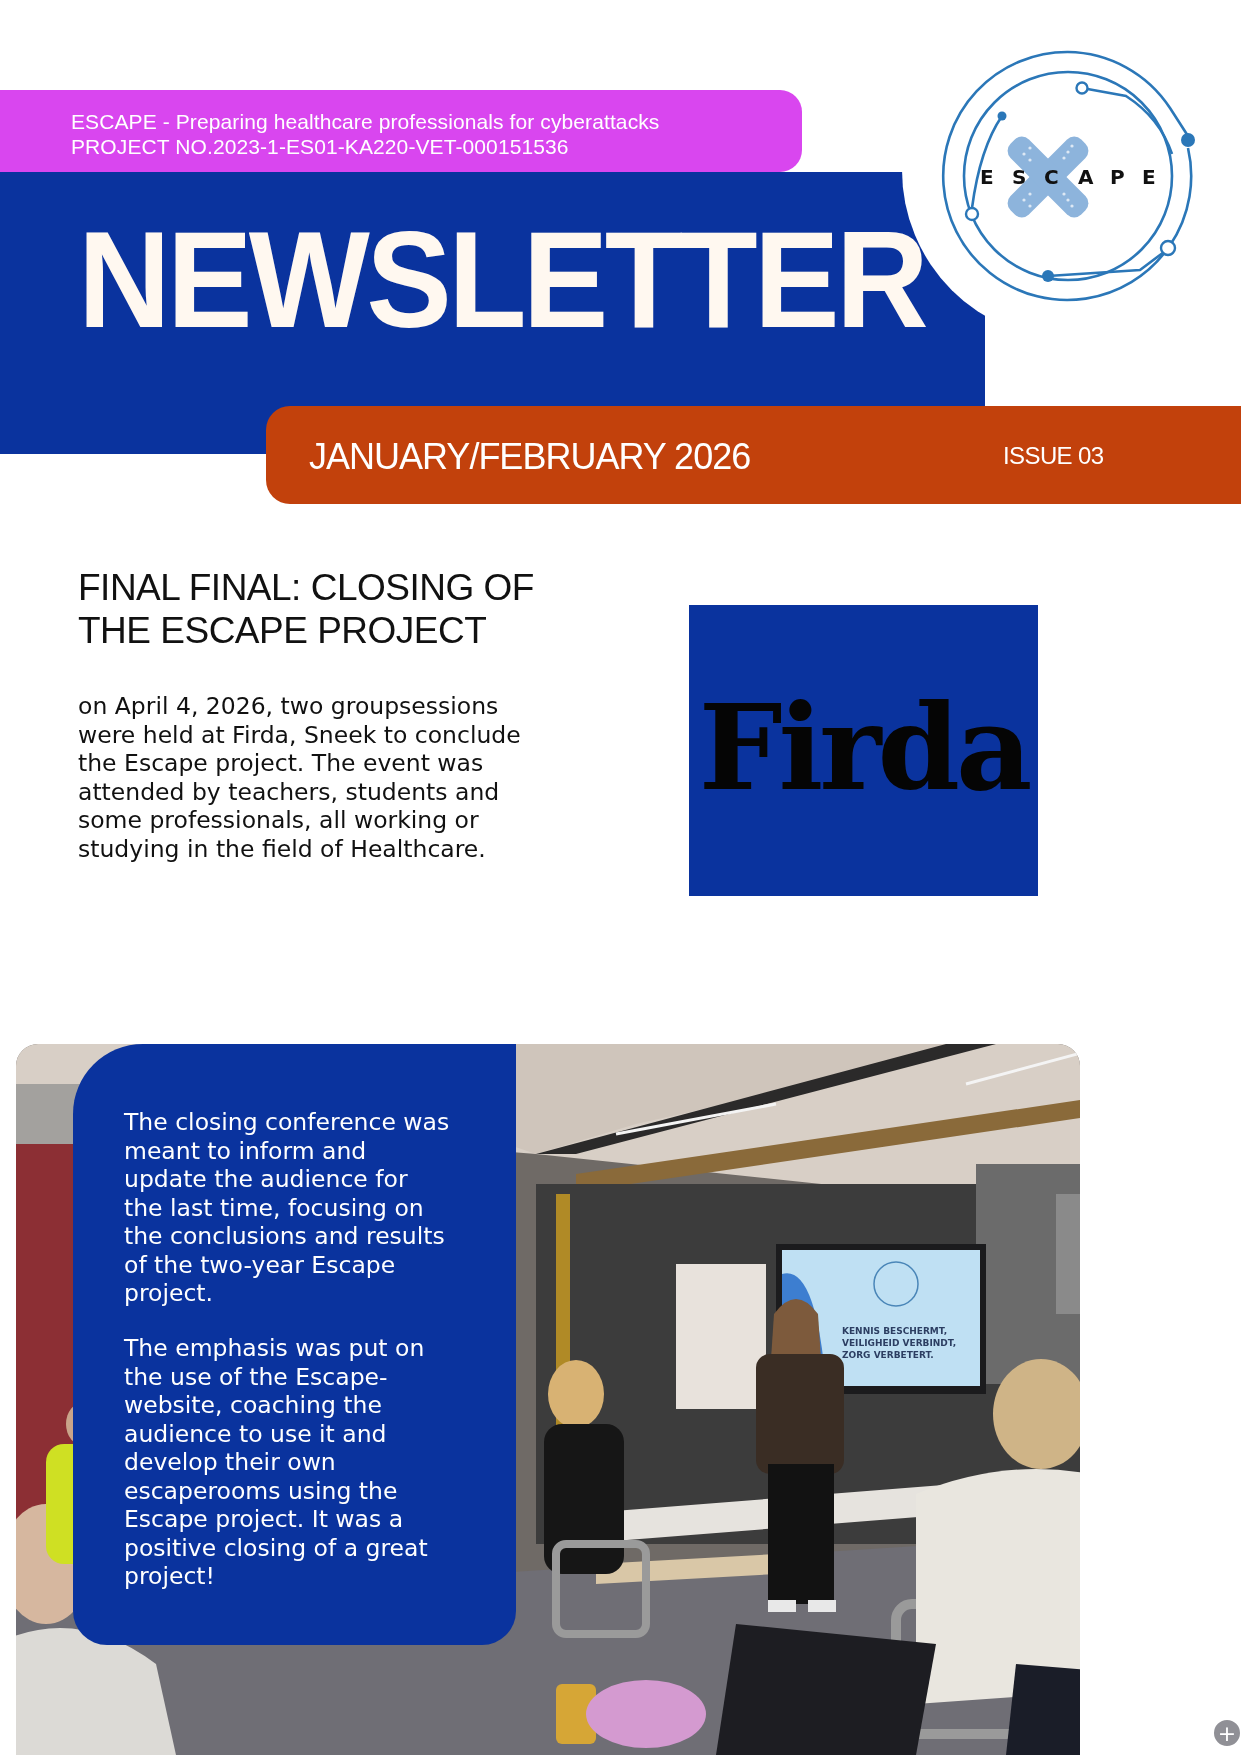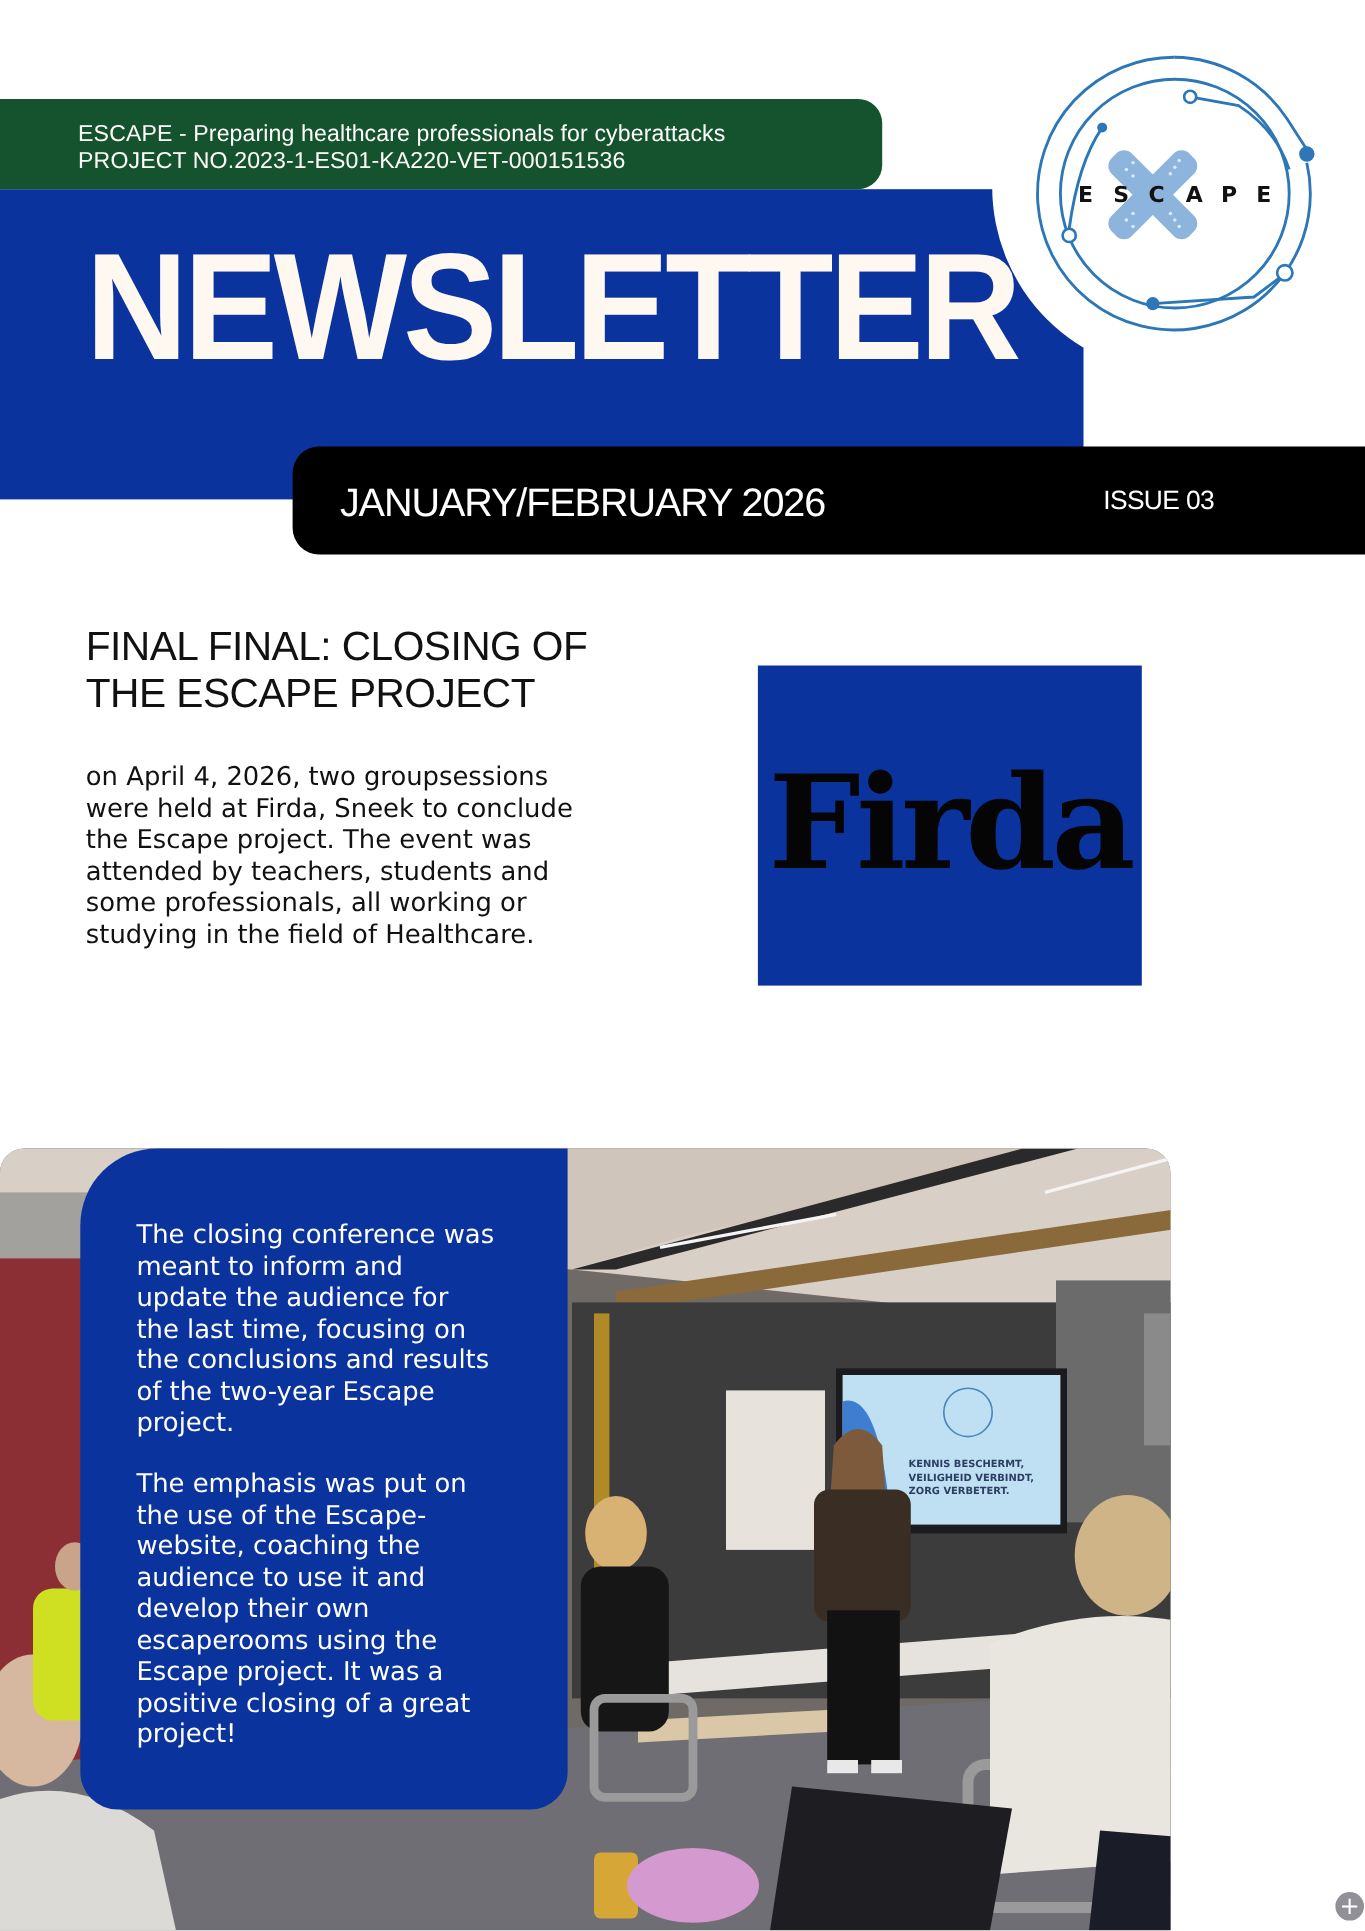--- a/index.html
+++ b/index.html
@@ -15,21 +15,21 @@
       left: 0; top: 172px; width: 985px; height: 282px;
       background: #0A339E;
     }
     .navy-cutout {
       
       left: 902px; top: 0px; width: 340px; height: 340px;
       border-radius: 50%; background: #ffffff;
     }
     .top-banner {
       left: 0; top: 90px; width: 802px; height: 82px;
-      background: #14532d;
+      background: #d946ef;
       border-radius: 0 22px 22px 0;
     }
     .top-banner .line {
       position: absolute; left: 71px;
       color: #ffffff; font-family: "Liberation Sans", sans-serif;
       font-size: 21px; letter-spacing: 0.1px; white-space: nowrap;
     }
     .top-banner .l1 { top: 20px; }
     .top-banner .l2 { top: 45px; }
 
@@ -38,21 +38,21 @@
       color: #FFF8F0;
       font-family: "Liberation Sans", sans-serif;
       font-weight: bold; font-size: 138px; line-height: 1;
       letter-spacing: -4px;
       transform: scaleX(0.93) scaleY(1.0); transform-origin: left top;
       white-space: nowrap;
     }
 
     .date-strip {
       left: 266px; top: 406px; width: 975px; height: 98px;
-      background: #000000;
+      background: #c2410c;
       border-radius: 24px 0 0 24px;
     }
     .date-strip .date {
       position: absolute; left: 43px; top: 30px;
       color: #ffffff; font-family: "Liberation Sans", sans-serif;
       font-size: 36px; letter-spacing: -1px; white-space: nowrap;
     }
     .date-strip .issue {
       position: absolute; left: 737px; top: 36px;
       color: #ffffff; font-family: "Liberation Sans", sans-serif;
@@ -80,21 +80,21 @@
       display: flex; align-items: center; justify-content: center;
     }
     .firda-word {
       color: #050505; font-family: "DejaVu Serif", serif; font-weight: bold;
       font-size: 118px; letter-spacing: -4px; line-height: 1;
       margin-top: -6px;
     }
 
     
     .photo {
-      left: 0; top: 1044px; width: 1064px; height: 711px;
+      left: 16px; top: 1044px; width: 1064px; height: 711px;
       border-radius: 22px 22px 0 0; overflow: hidden;
       background: #6f6a66;
     }
     .photo svg { display: block; }
 
     .caption-box {
       left: 73px; top: 1044px; width: 443px; height: 601px;
       background: #0A339E;
       border-radius: 70px 0 34px 34px;
     }

